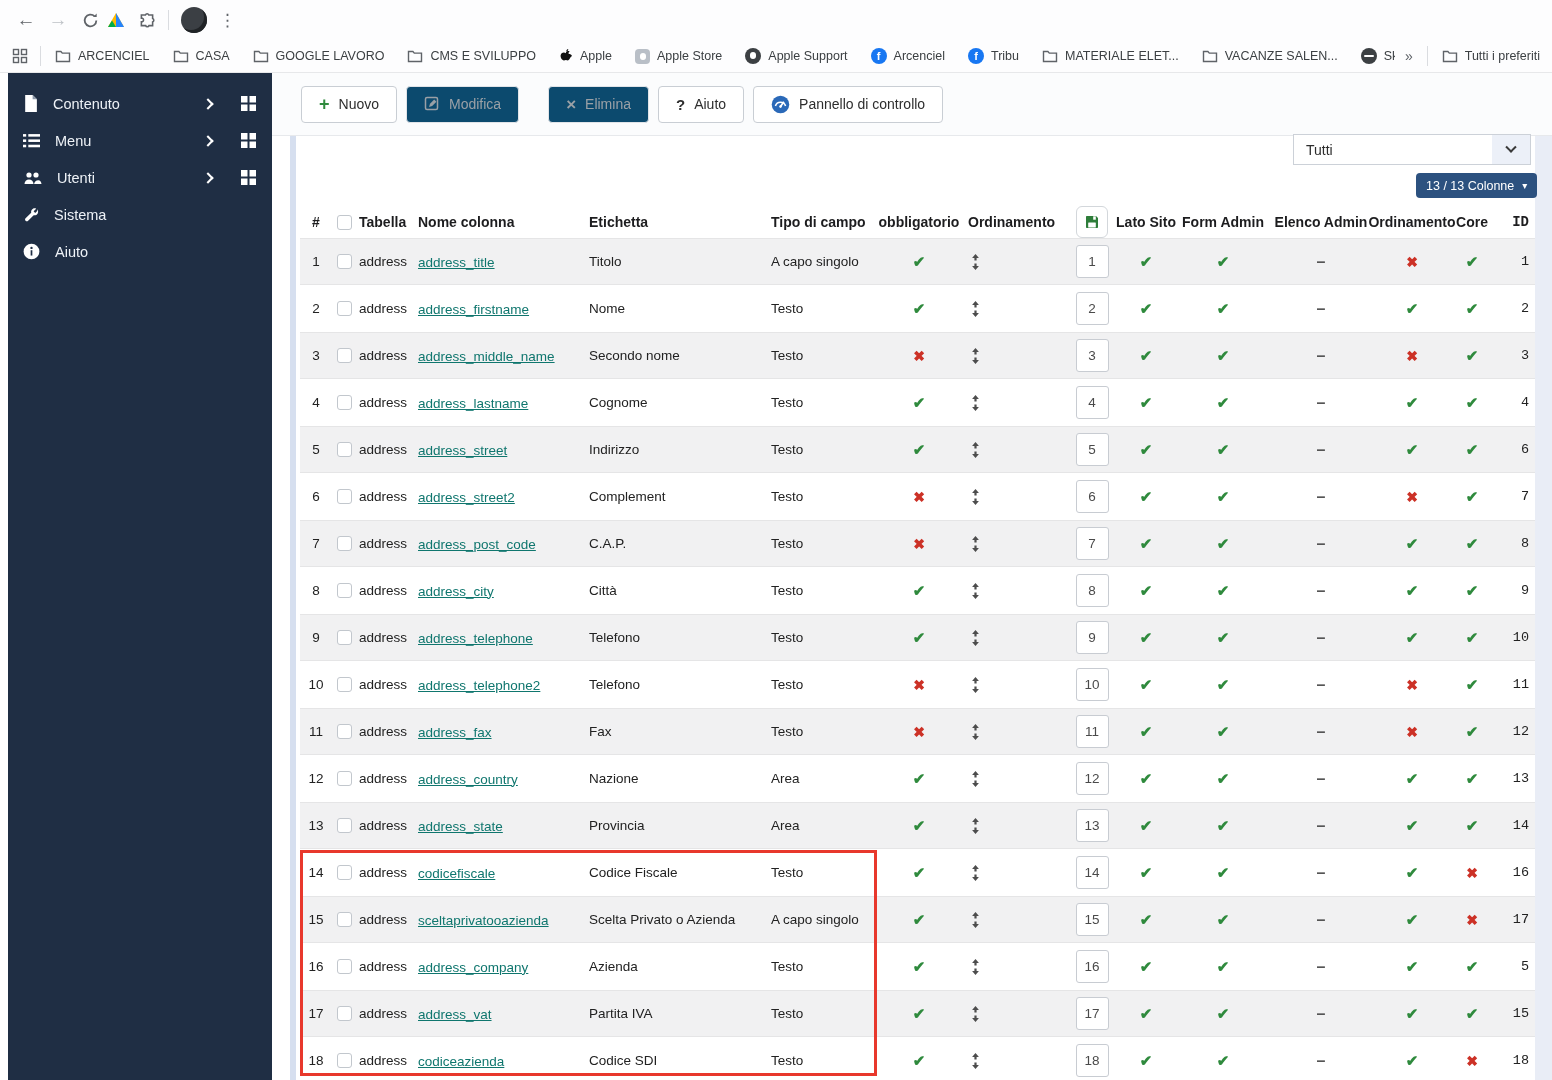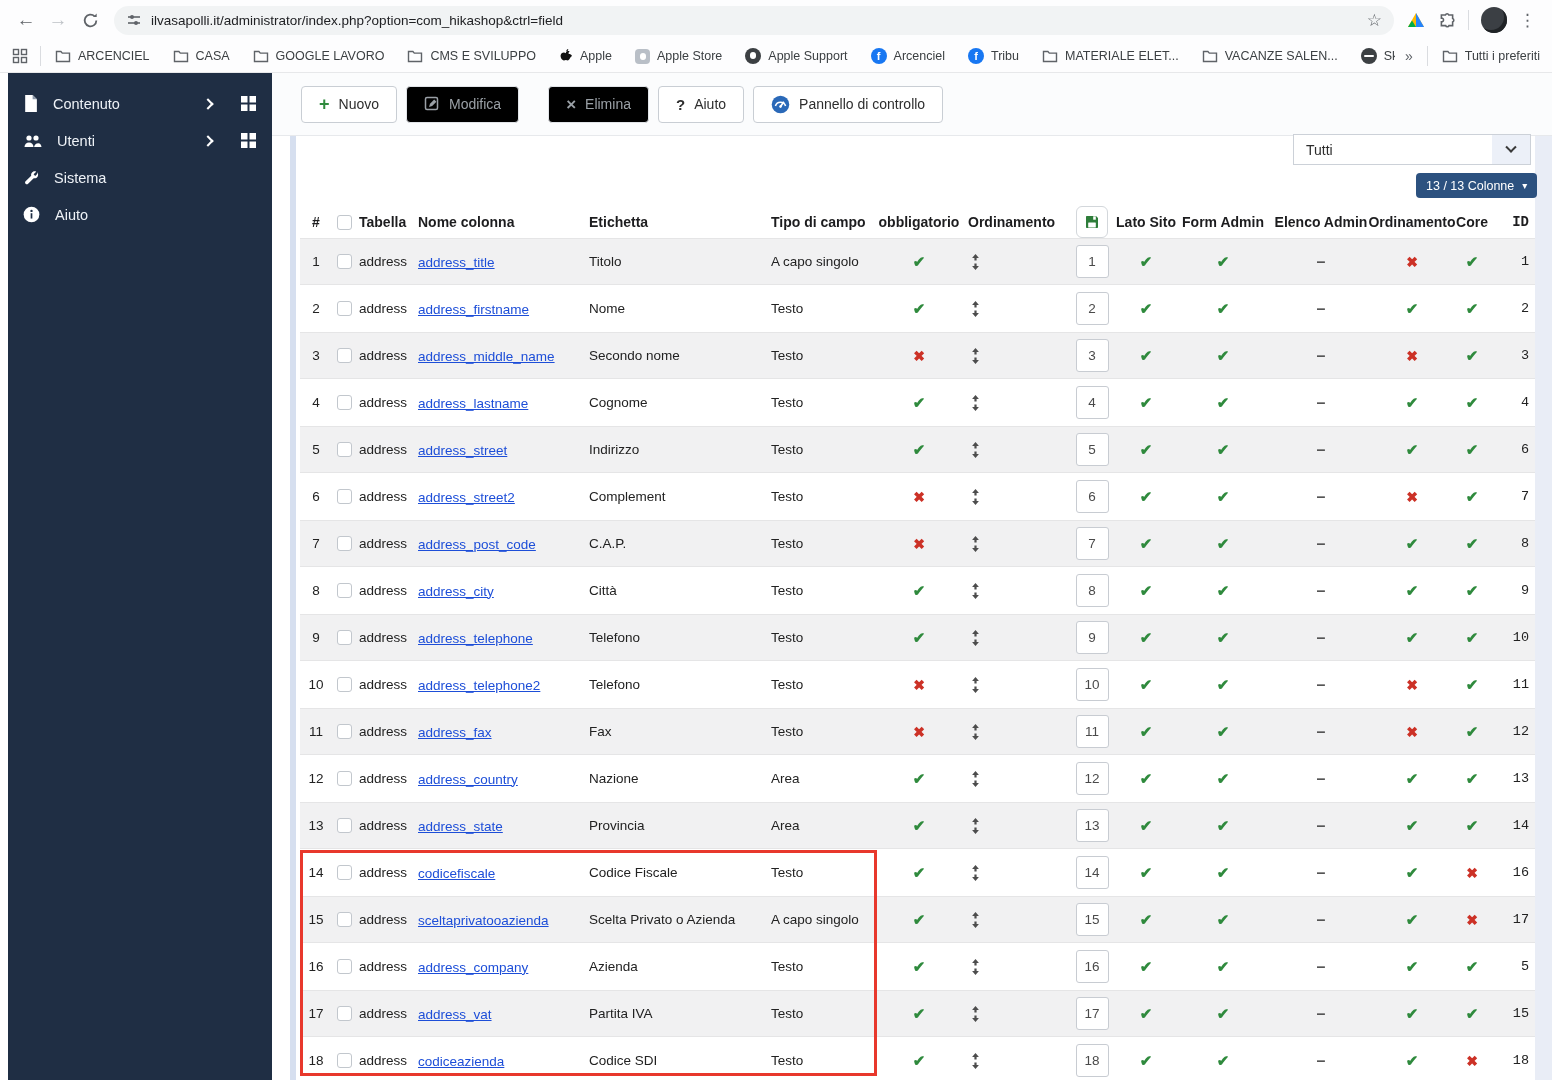--- a/index.html
+++ b/index.html
@@ -46,21 +46,21 @@
   .sb-item { height:37px; display:flex; align-items:center; padding:0 16px 0 15px; gap:15px; color:#eef2f7; }
   .sb-item .lbl { font-size:14.5px; flex:1; }
   .sb-chev { width:8px; height:8px; border:solid #fff; border-width:0 2px 2px 0;
     transform:rotate(-45deg); margin-right:14px; }
 
   .main { position:relative; flex:1; height:100%; background:#fff; overflow:hidden; }
   .toolbar { position:absolute; left:0; top:0; width:100%; height:63px; background:#fbfcfd;
     border-bottom:1px solid #e7e9ec; display:flex; align-items:center; padding-left:29px; }
   .tb-btn { height:37px; border:1px solid #c9ced4; border-radius:4px; background:#fff;
     display:flex; align-items:center; gap:9px; padding:0 17px; font-size:14px; color:#2d2d2d; cursor:pointer; }
-  .tb-btn.disabled { background:#000000; border-color:#e1e4e8; color:#9aa0a6; }
+  .tb-btn.disabled { background:#0c4a6e; border-color:#e1e4e8; color:#9aa0a6; }
   .tb-btn + .tb-btn { margin-left:9px; }
   .tb-btn.gap { margin-left:29px; }
   .tb-plus { color:#2f8a3d; font-size:18px; font-weight:bold; line-height:1; }
   .tb-x { color:#9aa0a6; font-size:17px; font-weight:bold; line-height:1; }
   .tb-q { color:#2d2d2d; font-size:15px; font-weight:bold; }
 
   .left-strip { position:absolute; left:18px; top:63px; width:6px; bottom:0; background:#d6dfef; }
   .right-strip { position:absolute; left:1263px; top:63px; width:25px; bottom:0; background:#e9edf6; }
 
   .filter-select { position:absolute; left:1021px; top:61px; width:238px; height:31px; background:#fff;
@@ -81,21 +81,21 @@
     align-items:center; width:1235px; }
   .thead { position:absolute; left:28px; top:133px; height:32px; z-index:2; }
   .rows { position:absolute; left:28px; top:165px; z-index:1; }
   .trow { height:47px; }
   .trow.alt { background:#f1f1f2; box-shadow:inset 0 1px 0 #e5e5e6, inset 0 -1px 0 #e5e5e6; }
   .h { font-size:14px; font-weight:bold; color:#1d1d1f; white-space:nowrap; }
   .c { font-size:13.5px; color:#222; white-space:nowrap; }
   .cl { padding-left:3px; } .cc { display:flex; justify-content:center; }
   .crt { text-align:right; padding-right:6px;font-family:Liberation Mono, monospace; }
   .ord-l { padding-left:4px; display:flex; }
-  a.link { color:#1d4ed8; font-size:13.5px; text-decoration:underline; cursor:pointer; }
+  a.link { color:#0f766e; font-size:13.5px; text-decoration:underline; cursor:pointer; }
   .cb { width:15px; height:15px; border:1.5px solid #c2c7cd; border-radius:3px; background:#fff; }
   .ic-check { color:#2f8a3d; font-size:15px; font-weight:bold; }
   .ic-cross { color:#cc3126; font-size:14px; font-weight:bold; }
   .ic-dash  { color:#555; font-weight:bold; }
   .order-box { width:33px; height:33px; border:1px solid #c8ccd2; border-radius:3px; background:#fff;
     display:flex; align-items:center; justify-content:center; font-size:13.5px; color:#4a4a4a; }
   .save-btn { width:32px; height:32px; border:1px solid #d3d7db; border-radius:6px; background:#fff;
     display:flex; align-items:center; justify-content:center; cursor:pointer; }
 
   .hl-box { position:absolute; left:28px; top:777px; width:577px; height:226px;
@@ -107,32 +107,20 @@
 <div class="stage">
 
   <div class="chrome-bar">
     <div class="nav-ic">←</div>
     <div class="nav-ic disabled">→</div>
     <div class="nav-ic">
       <svg width="17" height="17" viewBox="0 0 16 16">
           <path d="M13.5 8a5.5 5.5 0 1 1-1.6-3.9" fill="none" stroke="#5f6368" stroke-width="1.7"></path>
           <path d="M13.8 1.5v3.2h-3.2z" fill="#5f6368"></path>
         </svg>
-    </div>
-    <div class="url-pill">
-      <svg width="16" height="16" viewBox="0 0 16 16">
-          <g stroke="#5f6368" stroke-width="1.6" fill="none">
-            <line x1="2" y1="5" x2="14" y2="5"></line>
-            <line x1="2" y1="11" x2="14" y2="11"></line>
-          </g>
-          <circle cx="6" cy="5" r="2" fill="#5f6368"></circle>
-          <circle cx="10" cy="11" r="2" fill="#5f6368"></circle>
-        </svg>
-      <span class="url-text">ilvasapolli.it/administrator/index.php?option=com_hikashop&amp;ctrl=field</span>
-      <span class="pill-star">☆</span>
     </div>
     <div class="right-ics">
       <svg width="20" height="20" viewBox="0 0 20 20">
           <polygon points="10,3 18,17 2,17" fill="#ffba00"></polygon>
           <polygon points="10,3 18,17 10,17" fill="#2684fc"></polygon>
           <polygon points="2,17 6,10.5 10,17" fill="#00ac47"></polygon>
         </svg>
       <svg width="18" height="18" viewBox="0 0 16 16">
           <path d="M5 3.5h1.6a1.6 1.6 0 0 1 3 0H13v3.2a1.6 1.6 0 0 1 0 3V13H9.8a1.6 1.6 0 0 1-3 0H3V9.5h.9a1.6 1.6 0 0 0 0-3H3v-3z" fill="none" stroke="#5f6368" stroke-width="1.4"></path>
         </svg>
@@ -246,20 +234,46 @@
   <div class="admin">
     <div class="sidebar" id="sidebar">
         <div class="sb-item">
           <span style="display: flex;">
             <svg width="15" height="17" viewBox="0 0 14 16">
               <path d="M2 0h7l4 4v12H2z" fill="#ffffff"></path>
               <path d="M9 0v4h4z" fill="#8d99aa"></path>
             </svg>
           </span>
           <span class="lbl">Contenuto</span>
+          <span class="sb-chev"></span>
+          <span style="display: flex;">
+            <svg width="15" height="15" viewBox="0 0 15 15">
+              <g fill="#ffffff">
+                <rect x="0" y="0" width="6.5" height="6.5"></rect>
+                <rect x="8.5" y="0" width="6.5" height="6.5"></rect>
+                <rect x="0" y="8.5" width="6.5" height="6.5"></rect>
+                <rect x="8.5" y="8.5" width="6.5" height="6.5"></rect>
+              </g>
+            </svg>
+          </span>
+        </div>
+        <div class="sb-item">
+          <span style="display: flex;">
+            <svg width="17" height="14" viewBox="0 0 16 13">
+              <g fill="#ffffff">
+                <rect x="0" y="0" width="3" height="2.4"></rect>
+                <rect x="5" y="0" width="11" height="2.4"></rect>
+                <rect x="0" y="5" width="3" height="2.4"></rect>
+                <rect x="5" y="5" width="11" height="2.4"></rect>
+                <rect x="0" y="10" width="3" height="2.4"></rect>
+                <rect x="5" y="10" width="11" height="2.4"></rect>
+              </g>
+            </svg>
+          </span>
+          <span class="lbl">Menu</span>
           <span class="sb-chev"></span>
           <span style="display: flex;">
             <svg width="15" height="15" viewBox="0 0 15 15">
               <g fill="#ffffff">
                 <rect x="0" y="0" width="6.5" height="6.5"></rect>
                 <rect x="8.5" y="0" width="6.5" height="6.5"></rect>
                 <rect x="0" y="8.5" width="6.5" height="6.5"></rect>
                 <rect x="8.5" y="8.5" width="6.5" height="6.5"></rect>
               </g>
             </svg>

